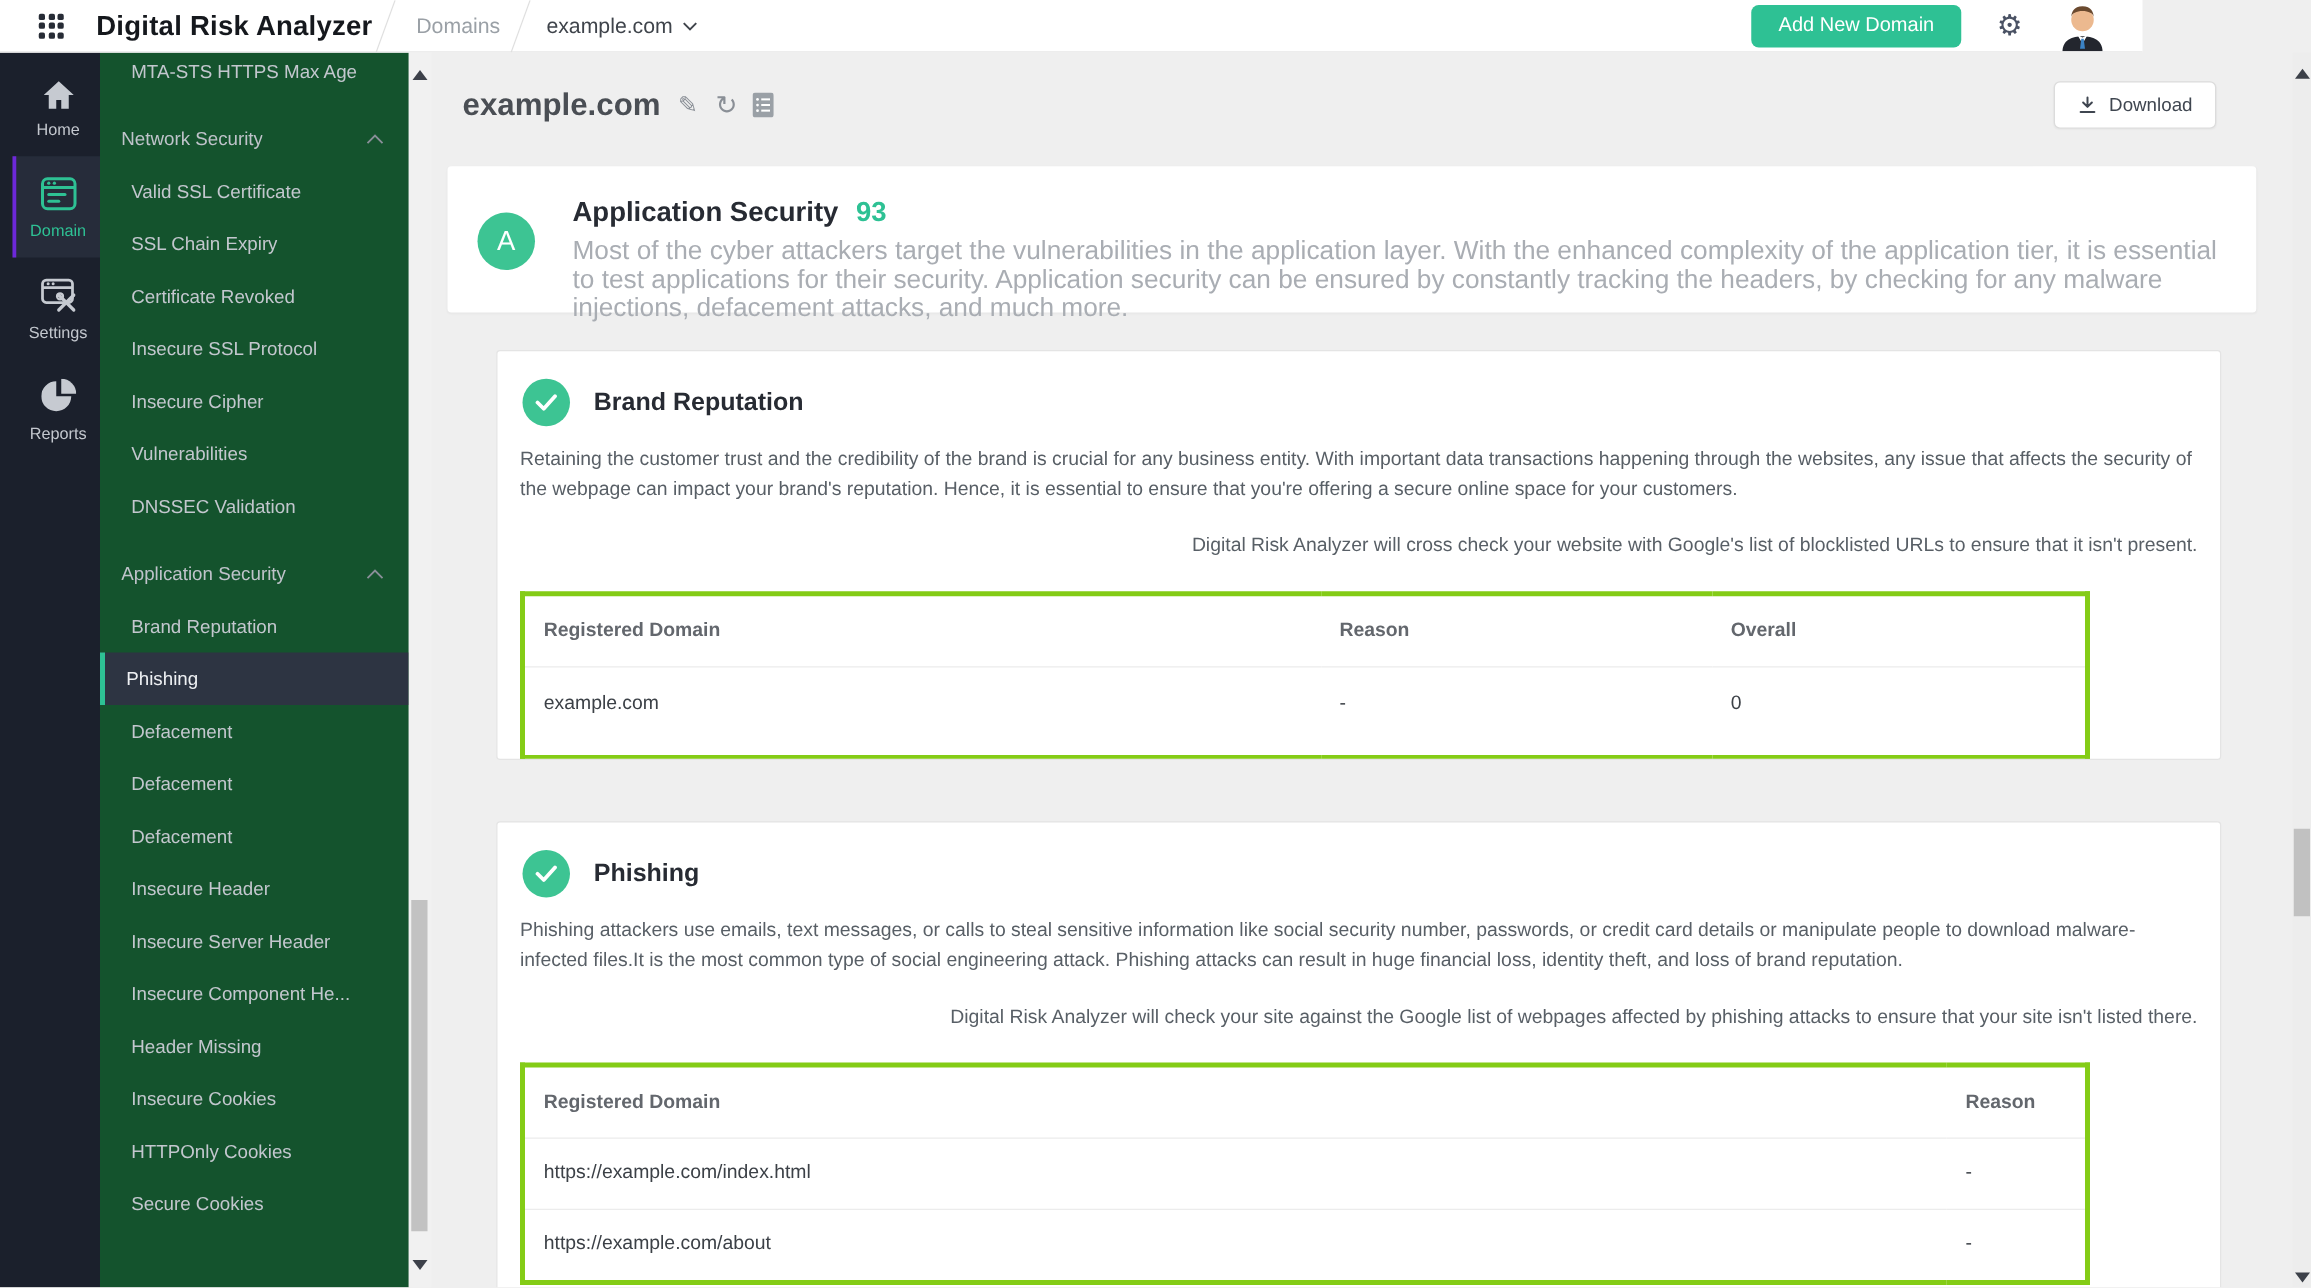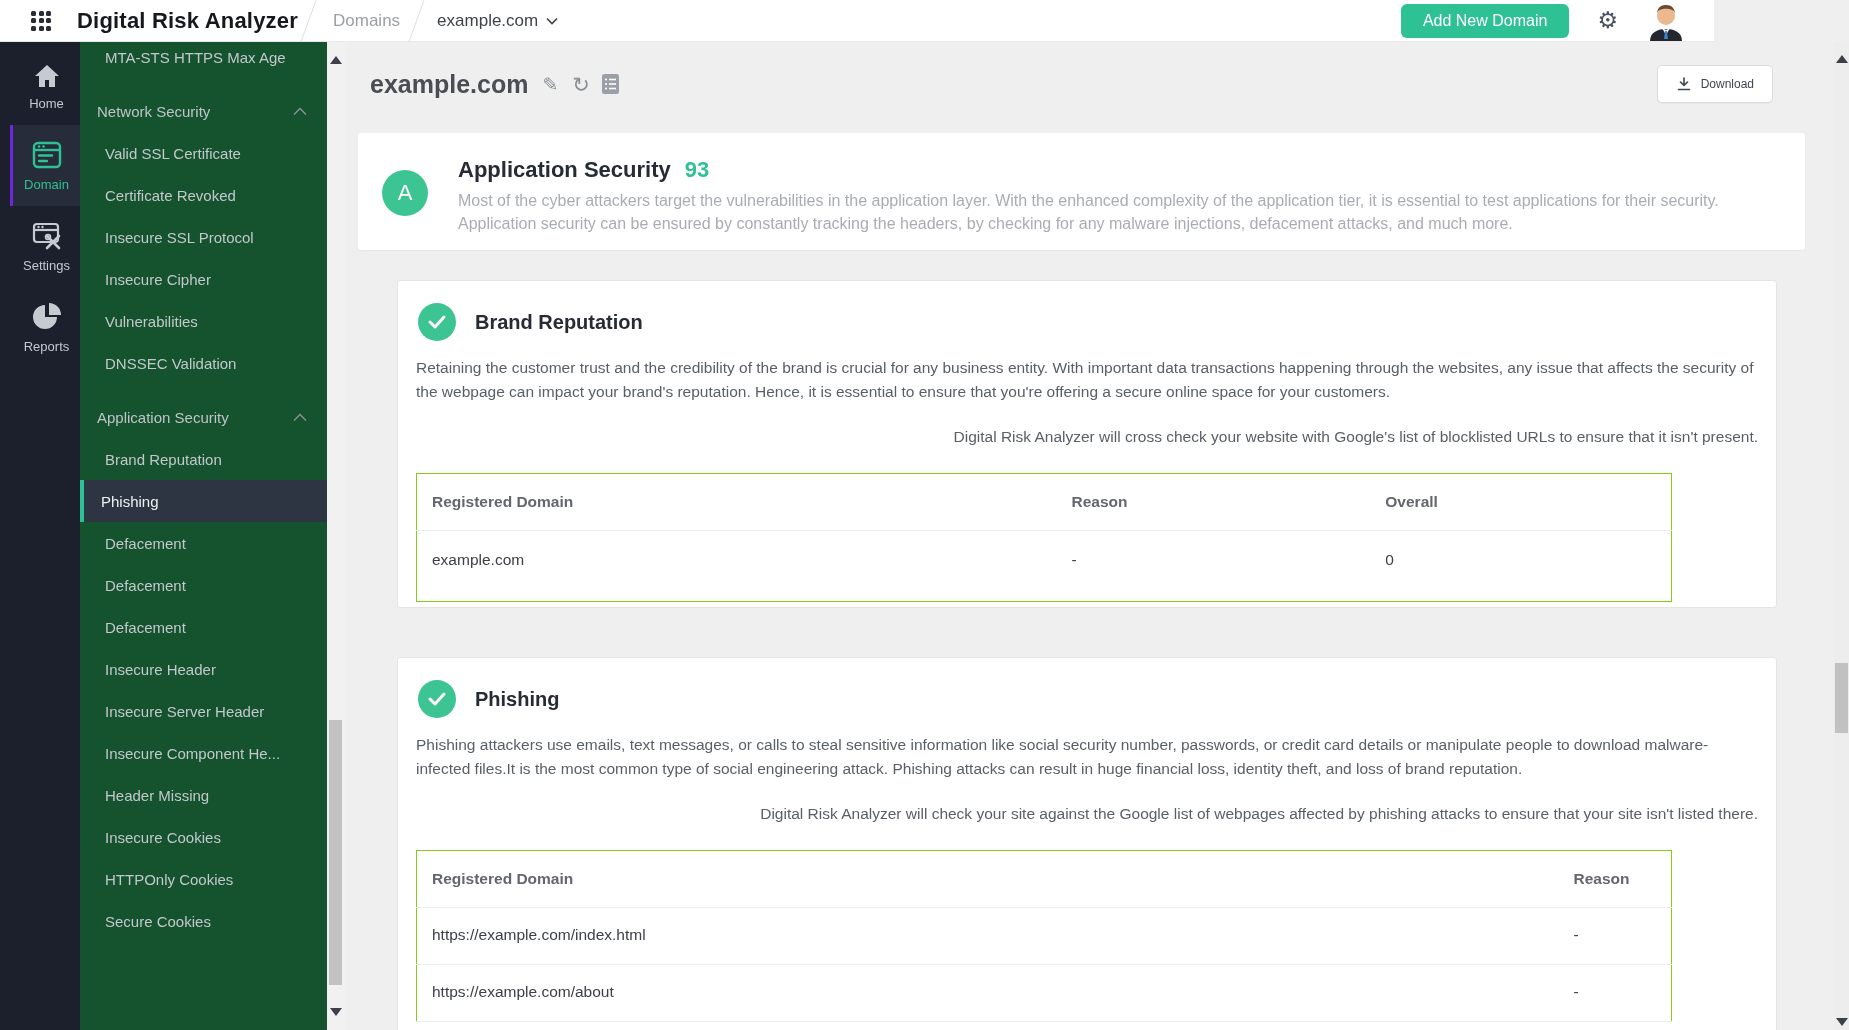--- a/index.html
+++ b/index.html
@@ -55,48 +55,48 @@
                        border-top:8px solid #3c4049; position:absolute; left:3px; }
 
   
   #main { position:absolute; left:345px; top:42px; width:1489px; height:988px; background:#efefef; overflow:hidden; }
   #title-row { position:absolute; left:25px; top:23px; right:30px; height:38px; display:flex; align-items:center; }
   #page-title { font-size:25px; font-weight:bold; color:#4a4e54; }
   .title-icon { margin-left:14px; color:#8a8f96; font-size:19px; cursor:pointer; line-height:1; }
   #report-icon { margin-left:12px; cursor:pointer; display:inline-flex; }
   #download-btn { position:absolute; right:31px; top:0px; height:38px; background:#ffffff;
                   border:1px solid #dcdcdc; border-radius:5px; display:flex; align-items:center; gap:9px;
-                  padding:0 18px; font-size:12px; font-family:inherit; color:#3f4650; cursor:pointer;
+                  padding:0 18px; font-size:15px; font-family:inherit; color:#3f4650; cursor:pointer;
                   box-shadow:0 1px 1px rgba(0,0,0,.03); }
 
   .card { background:#ffffff; border-radius:3px; }
   #summary-card { position:absolute; left:13px; top:91px; width:1447px; height:117px;
                   box-shadow:0 1px 2px rgba(0,0,0,.04); display:flex; }
   #summary-badge { width:46px; height:46px; border-radius:50%; background:#3dc493; color:#ffffff;
                    font-size:22px; display:flex; align-items:center; justify-content:center;
                    margin:37px 0 0 24px; flex:0 0 auto; }
   #summary-text { margin-left:30px; margin-top:24px; }
   #summary-title-row { display:flex; align-items:baseline; gap:14px; }
   #summary-title { font-size:22px; font-weight:bold; color:#272b33; }
   #summary-score { font-size:22px; font-weight:bold; color:#2ec194; }
-  #summary-desc { margin-top:6px; font-size:16px; line-height:23px; color:#a9adb3; max-width:1330px; }
+  #summary-desc { margin-top:6px; font-size:21px; line-height:23px; color:#a9adb3; max-width:1330px; }
 
   .section-card { position:absolute; left:52px; width:1380px; background:#ffffff;
                   border:1px solid #e4e4e4; border-radius:3px; padding:0 18px; overflow:hidden; }
   #section-0 { top:238px; height:328px; }
   #section-1 { top:615px; height:500px; }
   .section-head { display:flex; align-items:center; gap:19px; margin-top:22px; margin-left:2px; }
   .check-circle { width:38px; height:38px; border-radius:50%; background:#3dc493; flex:0 0 auto;
                   display:flex; align-items:center; justify-content:center; }
   .section-title { font-size:20px; font-weight:bold; color:#272b33; }
   .section-p { font-size:15.5px; line-height:24px; color:#585f66; margin-top:15px; max-width:1344px; }
   .section-p + .section-p { margin-top:21px;text-align:right; }
 
   table.data-table { border-collapse:collapse; width:1256px; margin-top:24px;
-                     border:1px solid #84cc16; table-layout:fixed; }
+                     border:4px solid #84cc16; table-layout:fixed; }
   table.data-table th { text-align:left; font-size:15.5px; font-weight:bold; color:#63676d;
                         padding:19px 10px 19px 15px; border-bottom:1px solid #ececec; }
   table.data-table td { text-align:left; font-size:15.5px; color:#3c4147;
                         padding:20px 10px 32px 15px; border-bottom:1px solid #ececec; }
   table.data-table tr:last-child td { border-bottom:none; }
   #section-1 table.data-table td { padding:18px 10px 20px 15px; border-bottom:1px solid #ececec; }
 
   
   #main-sb { position:absolute; left:1834px; top:42px; width:15px; height:988px; background:#ededed; z-index:25; }
   #main-sb .thumb { position:absolute; left:1px; top:621px; width:13px; height:70px; background:#c1c1c1; }
@@ -187,20 +187,24 @@
 
     </div>
         <div class="sb-row sb-header">
       <span class="sb-label">Network Security</span>
       <svg class="sb-chevron" width="14" height="9" viewBox="0 0 14 9">
         <polyline points="1,7.5 7,1.5 13,7.5" fill="none" stroke="#8a8f99" stroke-width="1.5"></polyline>
       </svg>
     </div>
         <div class="sb-row sb-item">
       <span class="sb-label">Valid SSL Certificate</span>
+
+    </div>
+        <div class="sb-row sb-item">
+      <span class="sb-label">SSL Chain Expiry</span>
 
     </div>
         <div class="sb-row sb-item">
       <span class="sb-label">Certificate Revoked</span>
 
     </div>
         <div class="sb-row sb-item">
       <span class="sb-label">Insecure SSL Protocol</span>
 
     </div>

